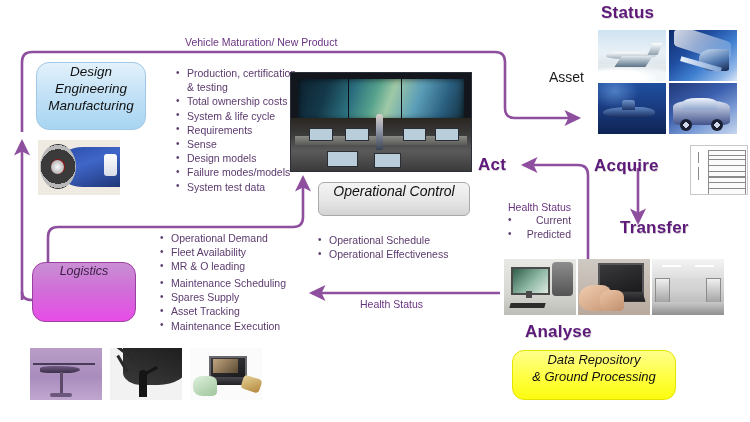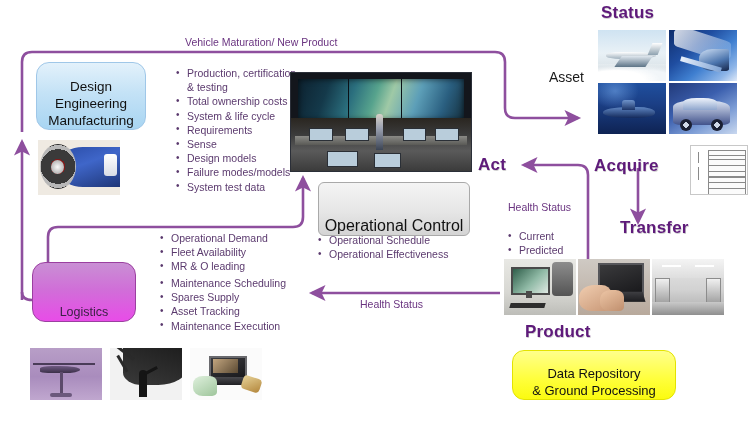--- a/index.html
+++ b/index.html
@@ -13,35 +13,35 @@
   .bullets .b{display:block;position:relative;padding-left:11px;white-space:nowrap;}
   .bullets .b:before{content:"\2022";position:absolute;left:0;top:-0.5px;color:#5b3a6e;font-size:10px;}
   .bullets .b.wrap{white-space:normal;width:118px;}
 
   .label-purple{color:#6a3480;font-size:10.5px;}
   .big-step{font-size:17px;font-weight:bold;color:#5e1a7a;letter-spacing:0.2px;
             text-shadow:0.6px 0.6px 0 rgba(0,0,0,.18);}
   .asset-label{font-size:14px;color:#1a1a1a;}
 
   
-  .box{position:absolute;box-sizing:border-box;display:flex;align-items:flex-end;
-       justify-content:center;text-align:center;}
+  .box{position:absolute;box-sizing:border-box;display:flex;align-items:flex-start;
+       justify-content:center;text-align:center;font-style:italic;}
 
   #design-box{left:36px;top:62px;width:110px;height:68px;border-radius:13px;
     border:1px solid #9fc7e8;
     background:linear-gradient(180deg,#e3f1fb 0%,#c4e2f6 45%,#a8d5f2 100%);
     color:#111;font-size:13.5px;line-height:17px;}
   #maint-box{left:32px;top:262px;width:104px;height:60px;border-radius:13px;
     border:1px solid #9b3fa0;
     background:linear-gradient(180deg,#c98fd4 0%,#d06fd8 45%,#e84ce8 100%);
     color:#3b2146;font-size:12.5px;line-height:17px;}
-  #opctrl-box{left:318px;top:182px;width:152px;height:54px;border-radius:6px;
+  #opctrl-box{left:318px;top:182px;width:152px;height:34px;border-radius:6px;
     border:1px solid #a9a9a9;
     background:linear-gradient(180deg,#f4f4f4 0%,#e6e6e6 55%,#d4d4d4 100%);
-    color:#111;font-size:16px;}
+    color:#111;font-size:14px;}
   #repo-box{left:512px;top:350px;width:164px;height:50px;border-radius:12px;
     border:1px solid #e3e300;
     background:linear-gradient(180deg,#ffff8c 0%,#ffff3a 60%,#fbfb10 100%);
     color:#111;font-size:13px;line-height:17px;}
 
   
   .thumb{position:absolute;overflow:hidden;}
 
   
   #img-control{left:290px;top:72px;width:180px;height:98px;
@@ -263,32 +263,32 @@
     <span class="b">Maintenance Execution</span>
   </div>
 
   <div class="abs bullets" style="left:318px;top:233px;">
     <span class="b">Operational Schedule</span>
     <span class="b">Operational Effectiveness</span>
   </div>
 
   <div class="abs" style="left:508px;top:201px;">
     <div class="label-purple">Health Status</div>
-    <div class="bullets" style="margin-top:16px;">
+    <div class="bullets" style="margin-top:0;text-align:right;">
       <span class="b">Current</span>
       <span class="b">Predicted</span>
     </div>
   </div>
 
   <div class="abs label-purple" style="left:360px;top:298px;">Health Status</div>
 
   <div class="abs big-step" style="left:601px;top:3px;">Status</div>
   <div class="abs big-step" style="left:594px;top:145px;margin-top:11px;">Acquire</div>
   <div class="abs big-step" style="left:612px;top:218px;margin-left:8px;">Transfer</div>
-  <div class="abs big-step" style="left:525px;top:322px;">Product</div>
+  <div class="abs big-step" style="left:525px;top:322px;">Analyse</div>
   <div class="abs big-step" style="left:478px;top:155px;">Act</div>
   <div class="abs asset-label" style="left:549px;top:69px;">Asset</div>
 
   <div class="thumb" id="img-control">
     <div class="screens"></div>
     <div class="floor"></div>
     <div class="desk"></div>
     <div class="mon" style="left:10%;top:56%;width:12%;height:11%;"></div>
     <div class="mon" style="left:30%;top:56%;width:12%;height:11%;"></div>
     <div class="mon" style="left:62%;top:56%;width:12%;height:11%;"></div>

